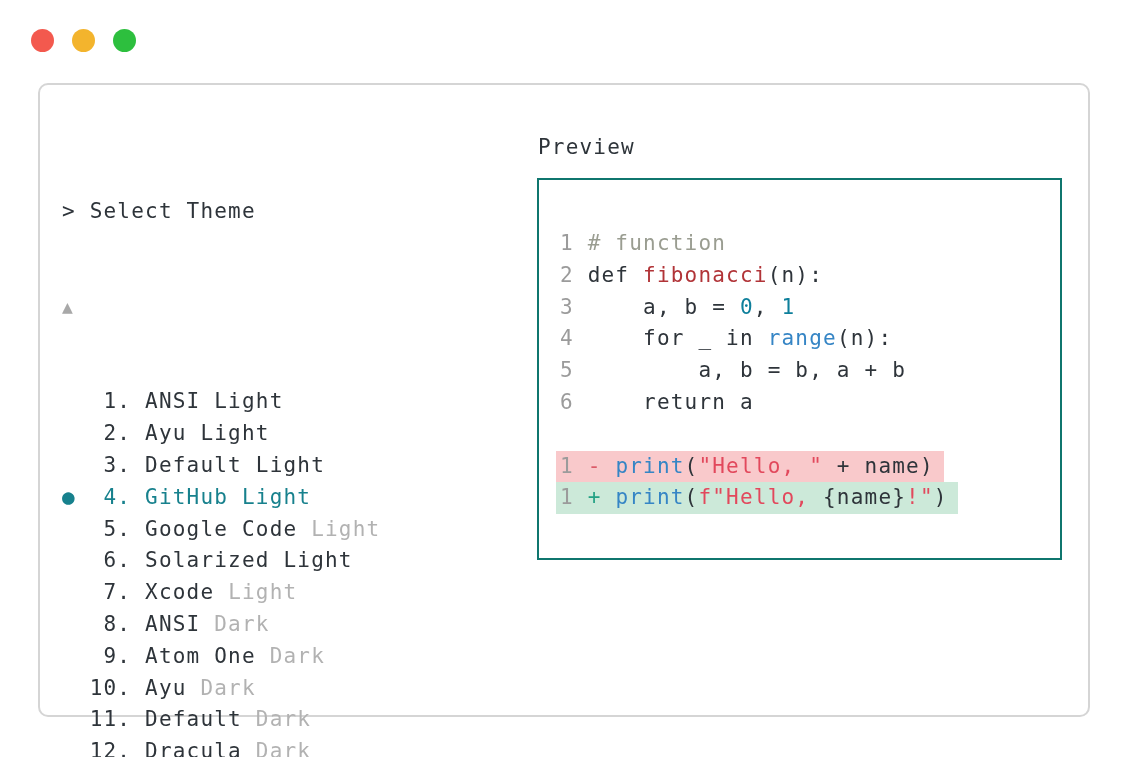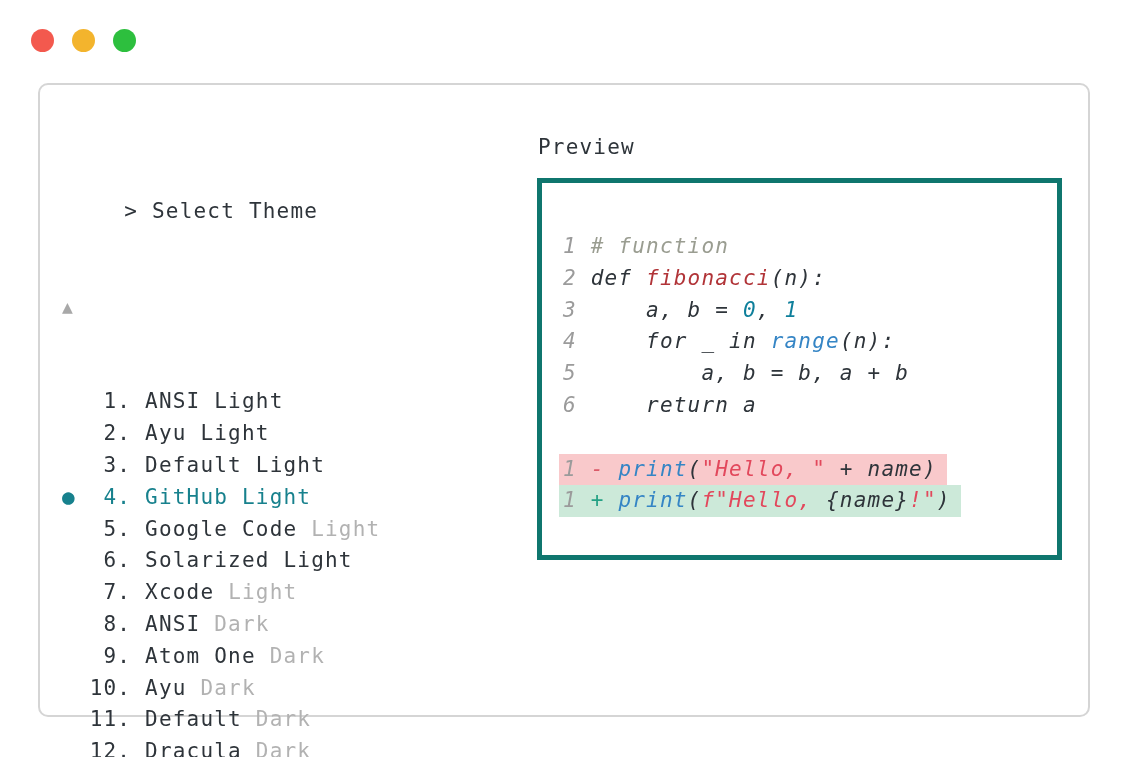--- a/index.html
+++ b/index.html
@@ -13,28 +13,28 @@
     position:absolute; left:38px; top:83px; width:1052px; height:634px;
     box-sizing:border-box; border:2px solid #d5d5d5; border-radius:10px; background:#fff;
   }
   .mono { font-size:21px; line-height:31.8px; letter-spacing:1.2px; white-space:pre; }
   .list-col { position:absolute; left:22px; top:47px; }
   .row { height:31.8px; }
   .hint { position:absolute; left:22px; top:557px; color:var(--c-muted); }
   .preview-title { position:absolute; left:498px; top:47px; color:var(--c-dark); }
   .preview-box {
     position:absolute; left:497px; top:93px; width:525px; height:382px;
-    box-sizing:border-box; border:5px solid #0f766e; background:#fff;font-style:italic;
+    box-sizing:border-box; border:2px solid #0f766e; background:#fff;
   }
   .code-col { position:absolute; left:21px; top:48px; }
   .diff-row { width:fit-content; padding:0 10px 0 4px; margin-left:-4px; }
   .bg-removed { background:var(--c-removed-bg); }
   .bg-added   { background:var(--c-added-bg); }
   .arrow-up   { color:var(--c-arrow-up); font-size:18px; }
-  .c-dark{color:var(--c-dark);text-align:center;} .c-muted{color:var(--c-muted);}
+  .c-dark{color:var(--c-dark);} .c-muted{color:var(--c-muted);}
   .c-selected{color:var(--c-selected);} .c-comment{color:var(--c-comment);}
   .c-func{color:var(--c-func);} .c-number{color:var(--c-number);}
   .c-builtin{color:var(--c-builtin);text-align:right;} .c-string{color:var(--c-string);}
   .c-diff-minus{color:var(--c-diff-minus);} .c-diff-plus{color:var(--c-diff-plus);}
   .c-linenum{color:var(--c-linenum);}
 </style>
 </head>
 <body>
 
 <div class="screen">

